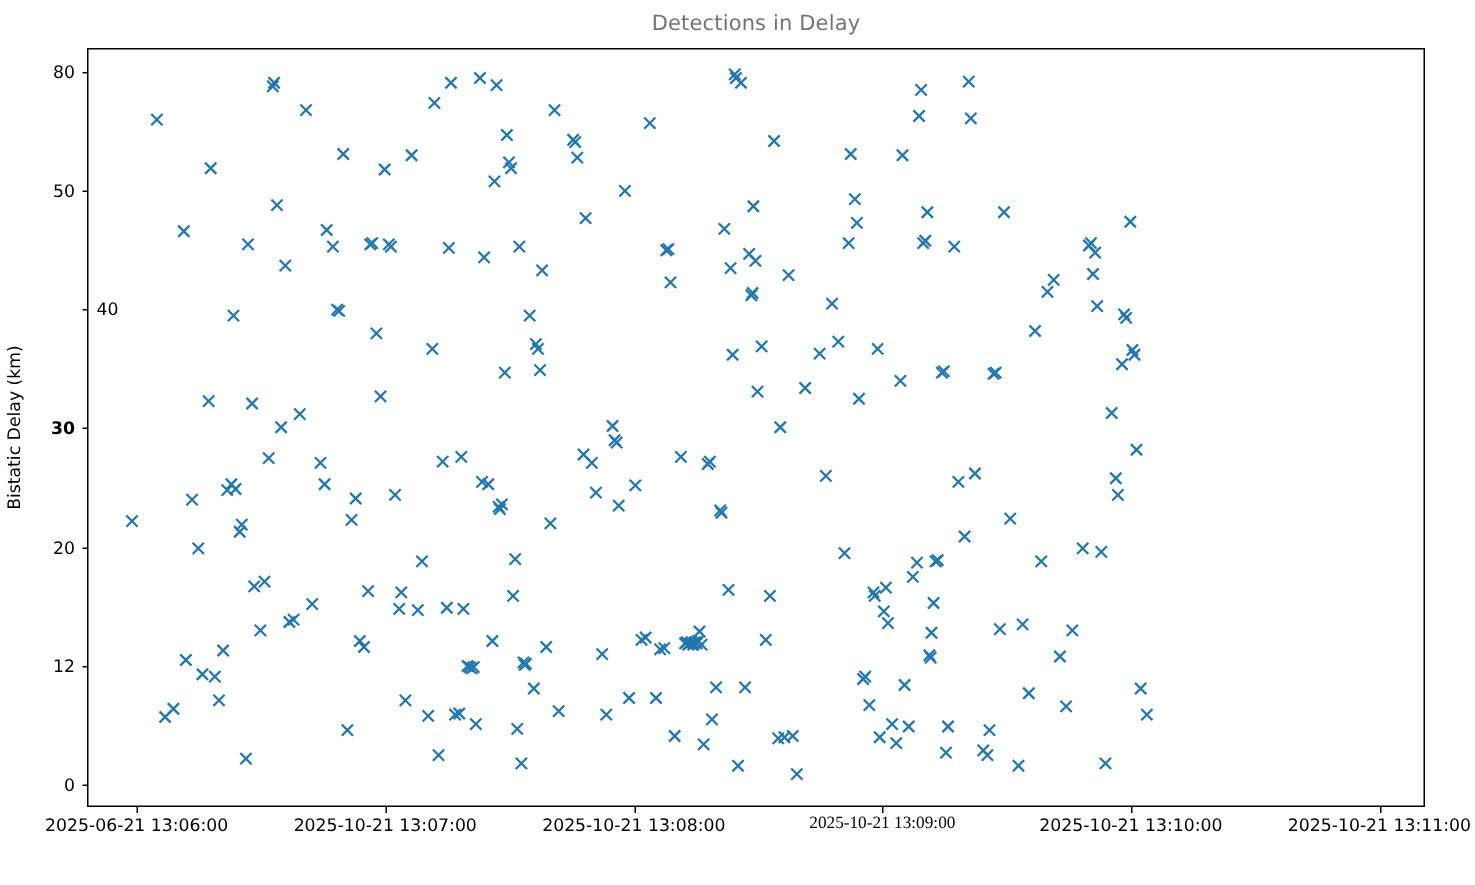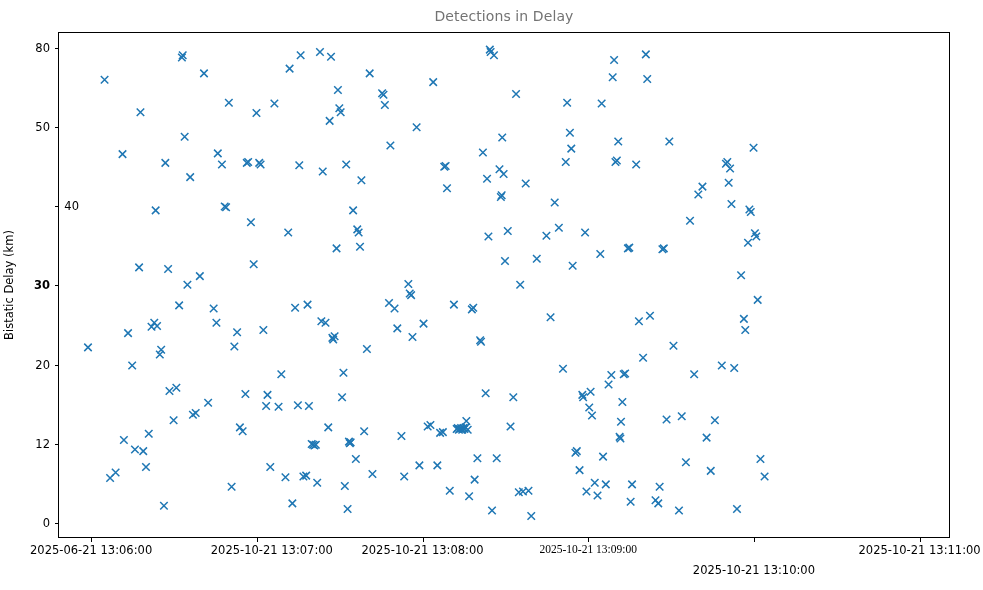--- a/index.html
+++ b/index.html
@@ -392,27 +392,27 @@
           <path d="M697.6989164086688,422.27190923317687L705.1989164086688,429.77190923317687M697.6989164086688,429.77190923317687L705.1989164086688,422.27190923317687"></path>
           <path d="M701.8413312693499,439.6928794992175L709.3413312693499,447.1928794992175M701.8413312693499,447.1928794992175L709.3413312693499,439.6928794992175"></path>
         </g>
       </svg>
   </div>
 
   <div id="ticks-x">
       <div class="tickmark-x" style="left: 91.1393px;"></div>
       <div class="tick-label xtick-label" style="left: 91.1393px;">2025-06-21 13:06:00</div>
       <div class="tickmark-x" style="left: 256.836px;"></div>
-      <div class="tick-label xtick-label" style="left: 256.836px; margin-left: 15px;">2025-10-21 13:07:00</div>
+      <div class="tick-label xtick-label" style="left: 256.836px;">2025-10-21 13:07:00</div>
       <div class="tickmark-x" style="left: 422.533px;"></div>
       <div class="tick-label xtick-label" style="left: 422.533px;">2025-10-21 13:08:00</div>
       <div class="tickmark-x" style="left: 588.229px;"></div>
       <div class="tick-label xtick-label" style="left: 588.229px; font-family: Liberation Serif, serif;">2025-10-21 13:09:00</div>
       <div class="tickmark-x" style="left: 753.926px;"></div>
-      <div class="tick-label xtick-label" style="left: 753.926px; margin-top: 20px;">2025-10-21 13:10:00</div>
+      <div class="tick-label xtick-label" style="left: 753.926px;">2025-10-21 13:10:00</div>
       <div class="tickmark-x" style="left: 919.622px;"></div>
       <div class="tick-label xtick-label" style="left: 919.622px;">2025-10-21 13:11:00</div>
     </div>
   <div id="ticks-y">
       <div class="tickmark-y" style="top: 522.955px;"></div>
       <div class="tick-label ytick-label" style="top: 522.955px; left: 0px; width: 50px;">0</div>
       <div class="tickmark-y" style="top: 443.768px;"></div>
       <div class="tick-label ytick-label" style="top: 443.768px; left: 0px; width: 50px;">12</div>
       <div class="tickmark-y" style="top: 364.582px;"></div>
       <div class="tick-label ytick-label" style="top: 364.582px; left: 0px; width: 50px;">20</div>

